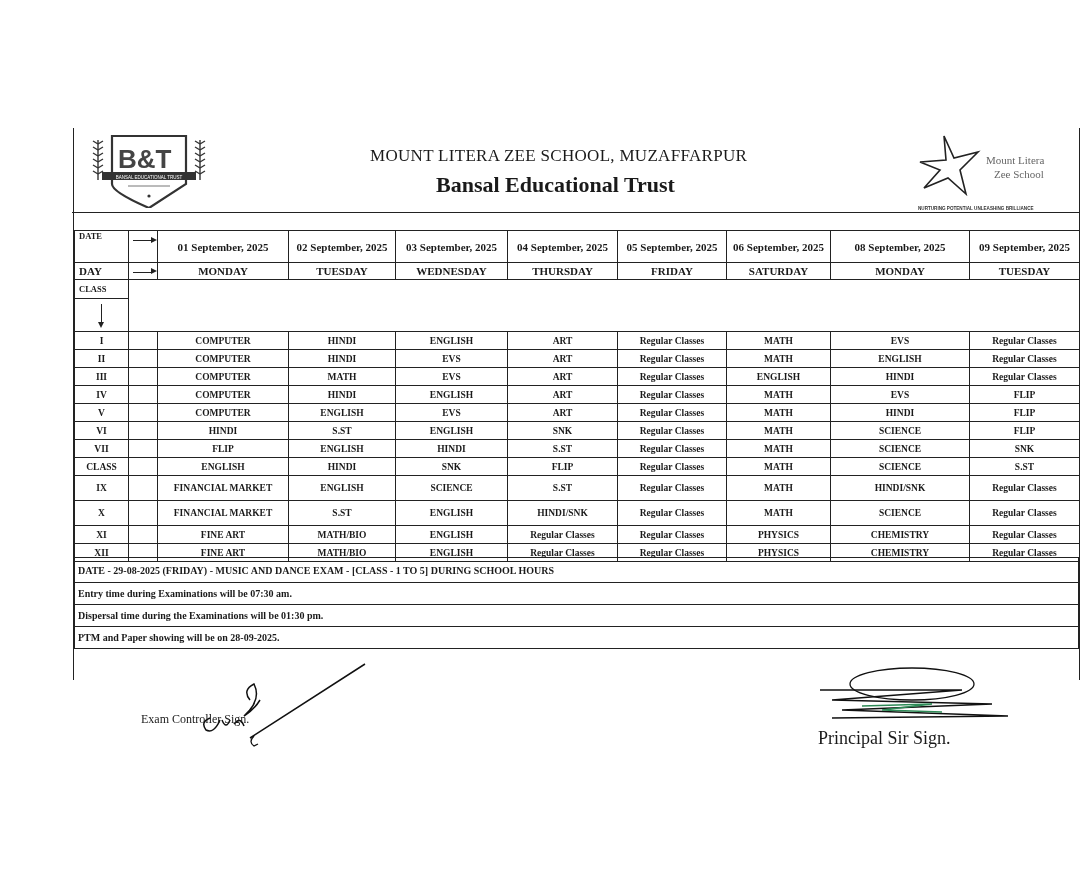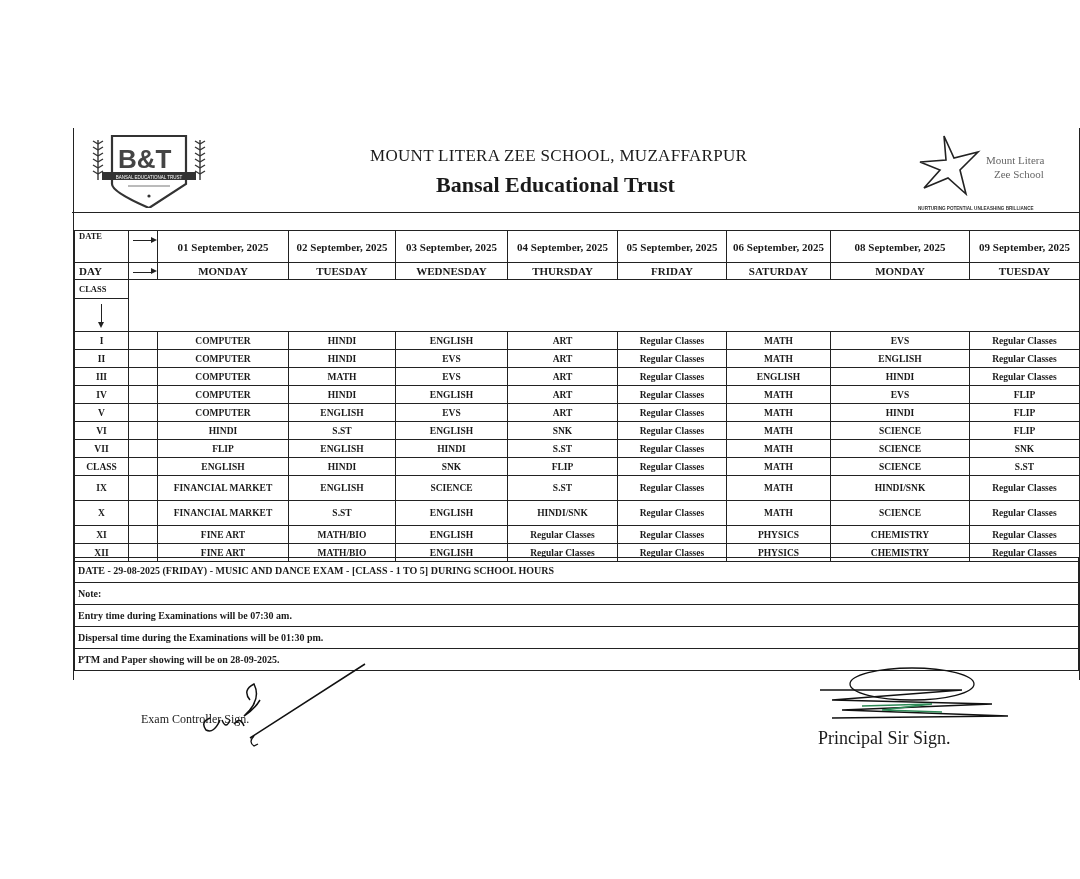--- a/index.html
+++ b/index.html
@@ -269,23 +269,20 @@
         </tr>
       </tbody>
   </table>
 
   <table class="notes">
     <tbody>
         <tr class="event">
           <td>DATE - 29-08-2025 (FRIDAY) - MUSIC AND DANCE EXAM - [CLASS - 1 TO 5] DURING SCHOOL HOURS</td>
         </tr>
     <tr>
-          <td>Note:</td>
-        </tr>
-    <tr>
           <td>Entry time during Examinations will be 07:30 am.</td>
         </tr>
     <tr>
           <td>Dispersal time during the Examinations  will be 01:30 pm.</td>
         </tr>
     <tr>
           <td>PTM and Paper showing will be on 28-09-2025.</td>
         </tr>
   </tbody>
     </table>

